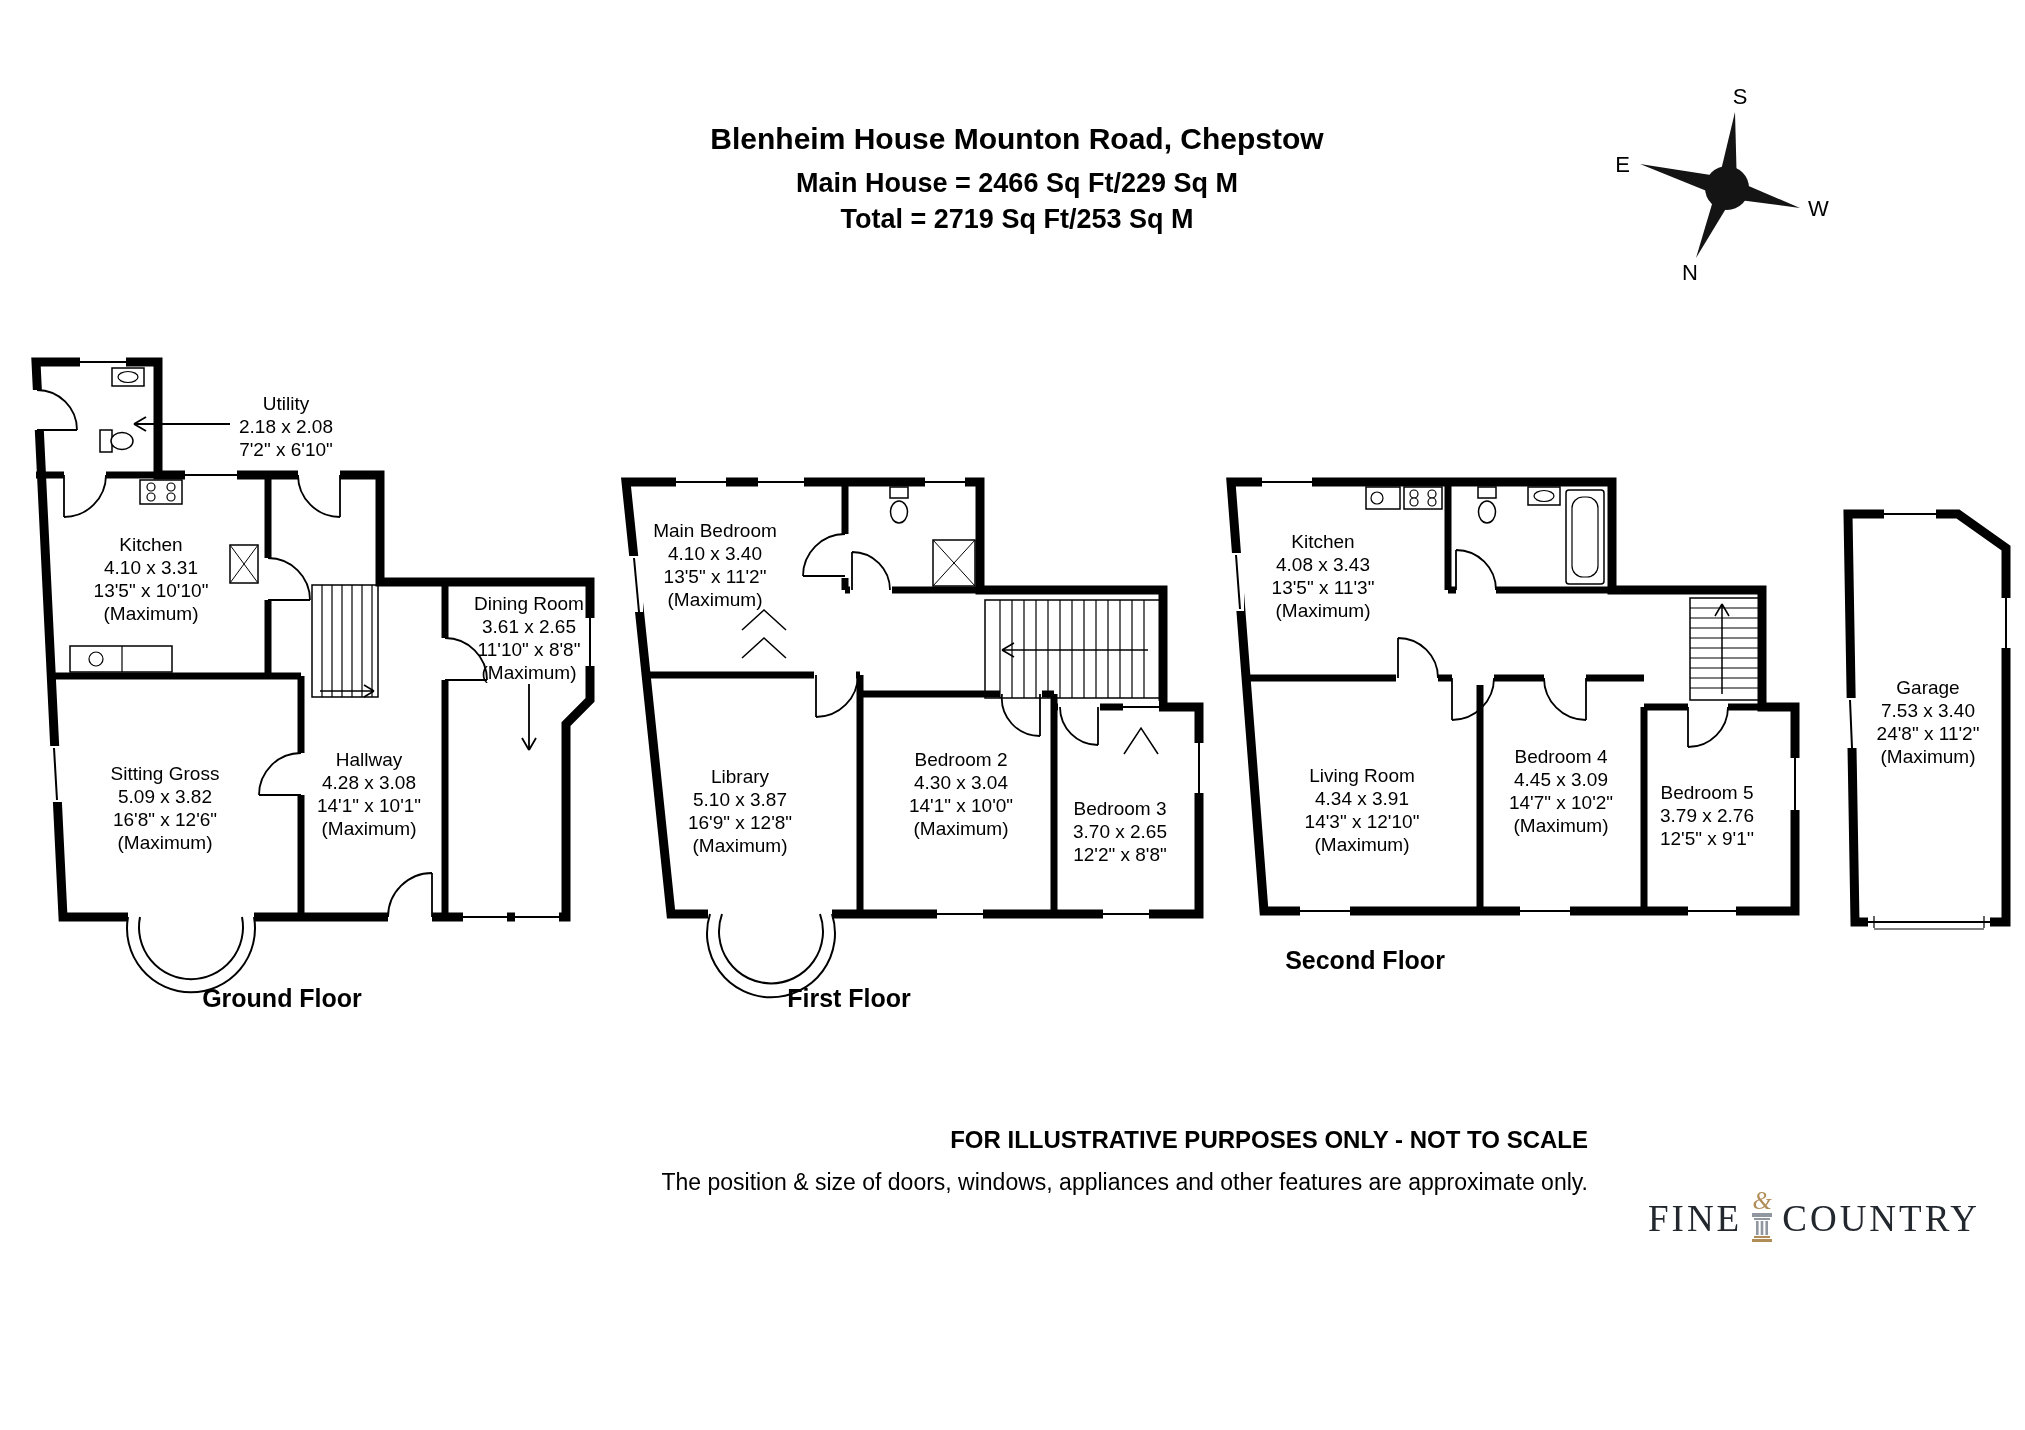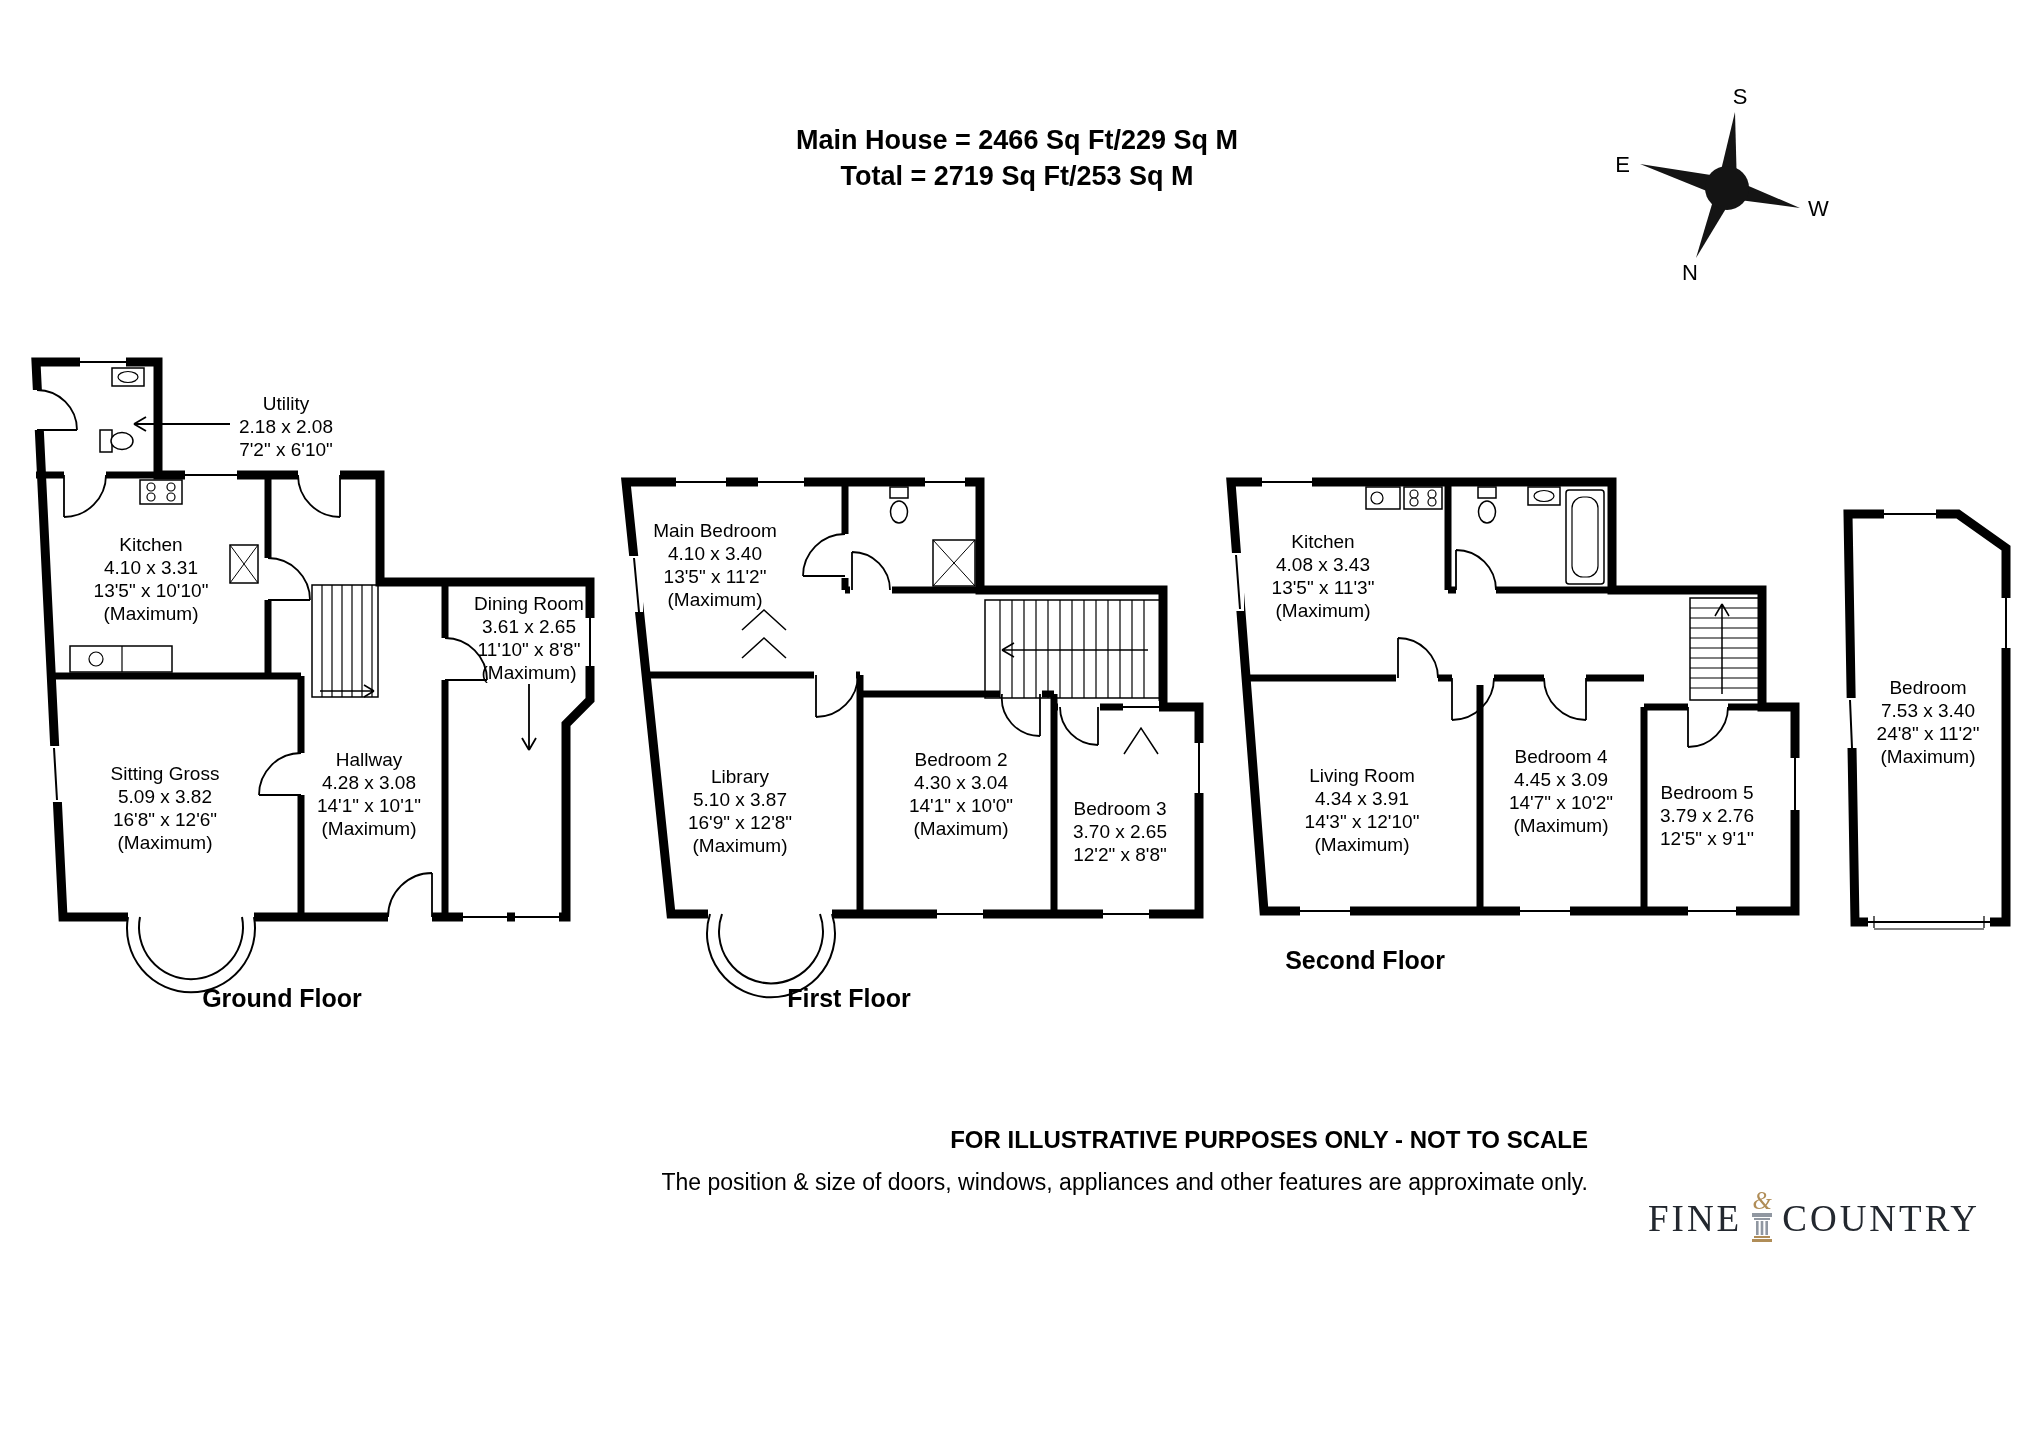--- a/index.html
+++ b/index.html
@@ -207,20 +207,21 @@
       <polygon points="1724,198 1730,178 1800,208" fill="#141414"></polygon>
       <circle cx="1727" cy="188" r="22" fill="#141414"></circle>
       <text x="1740" y="104" text-anchor="middle" font-size="22" fill="#000">S</text>
       <text x="1690" y="280" text-anchor="middle" font-size="22" fill="#000">N</text>
       <text x="1630" y="172" text-anchor="end" font-size="22" fill="#000">E</text>
       <text x="1808" y="216" text-anchor="start" font-size="22" fill="#000">W</text>
     </g>
   </svg>
 
   <div class="header">
+    <div class="title">Blenheim House Mounton Road, Chepstow</div>
     <div class="hline">Main House = 2466 Sq Ft/229 Sq M</div>
     <div class="hline">Total = 2719 Sq Ft/253 Sq M</div>
   </div>
 
   <div class="room-label" style="left:286px;top:392px">
     <div>Utility</div>
     <div>2.18 x 2.08</div>
     <div>7'2" x 6'10"</div>
   </div>
 
@@ -300,21 +301,21 @@
     <div>(Maximum)</div>
   </div>
 
   <div class="room-label" style="left:1707px;top:781px">
     <div>Bedroom 5</div>
     <div>3.79 x 2.76</div>
     <div>12'5" x 9'1''</div>
   </div>
 
   <div class="room-label" style="left:1928px;top:676px">
-    <div>Bedroom</div>
+    <div>Garage</div>
     <div>7.53 x 3.40</div>
     <div>24'8" x 11'2"</div>
     <div>(Maximum)</div>
   </div>
 
   <div class="floor-label" style="left:282px;top:984px">Ground Floor</div>
   <div class="floor-label" style="left:849px;top:984px">First Floor</div>
   <div class="floor-label" style="left:1365px;top:946px">Second Floor</div>
 
   <div class="footer">

